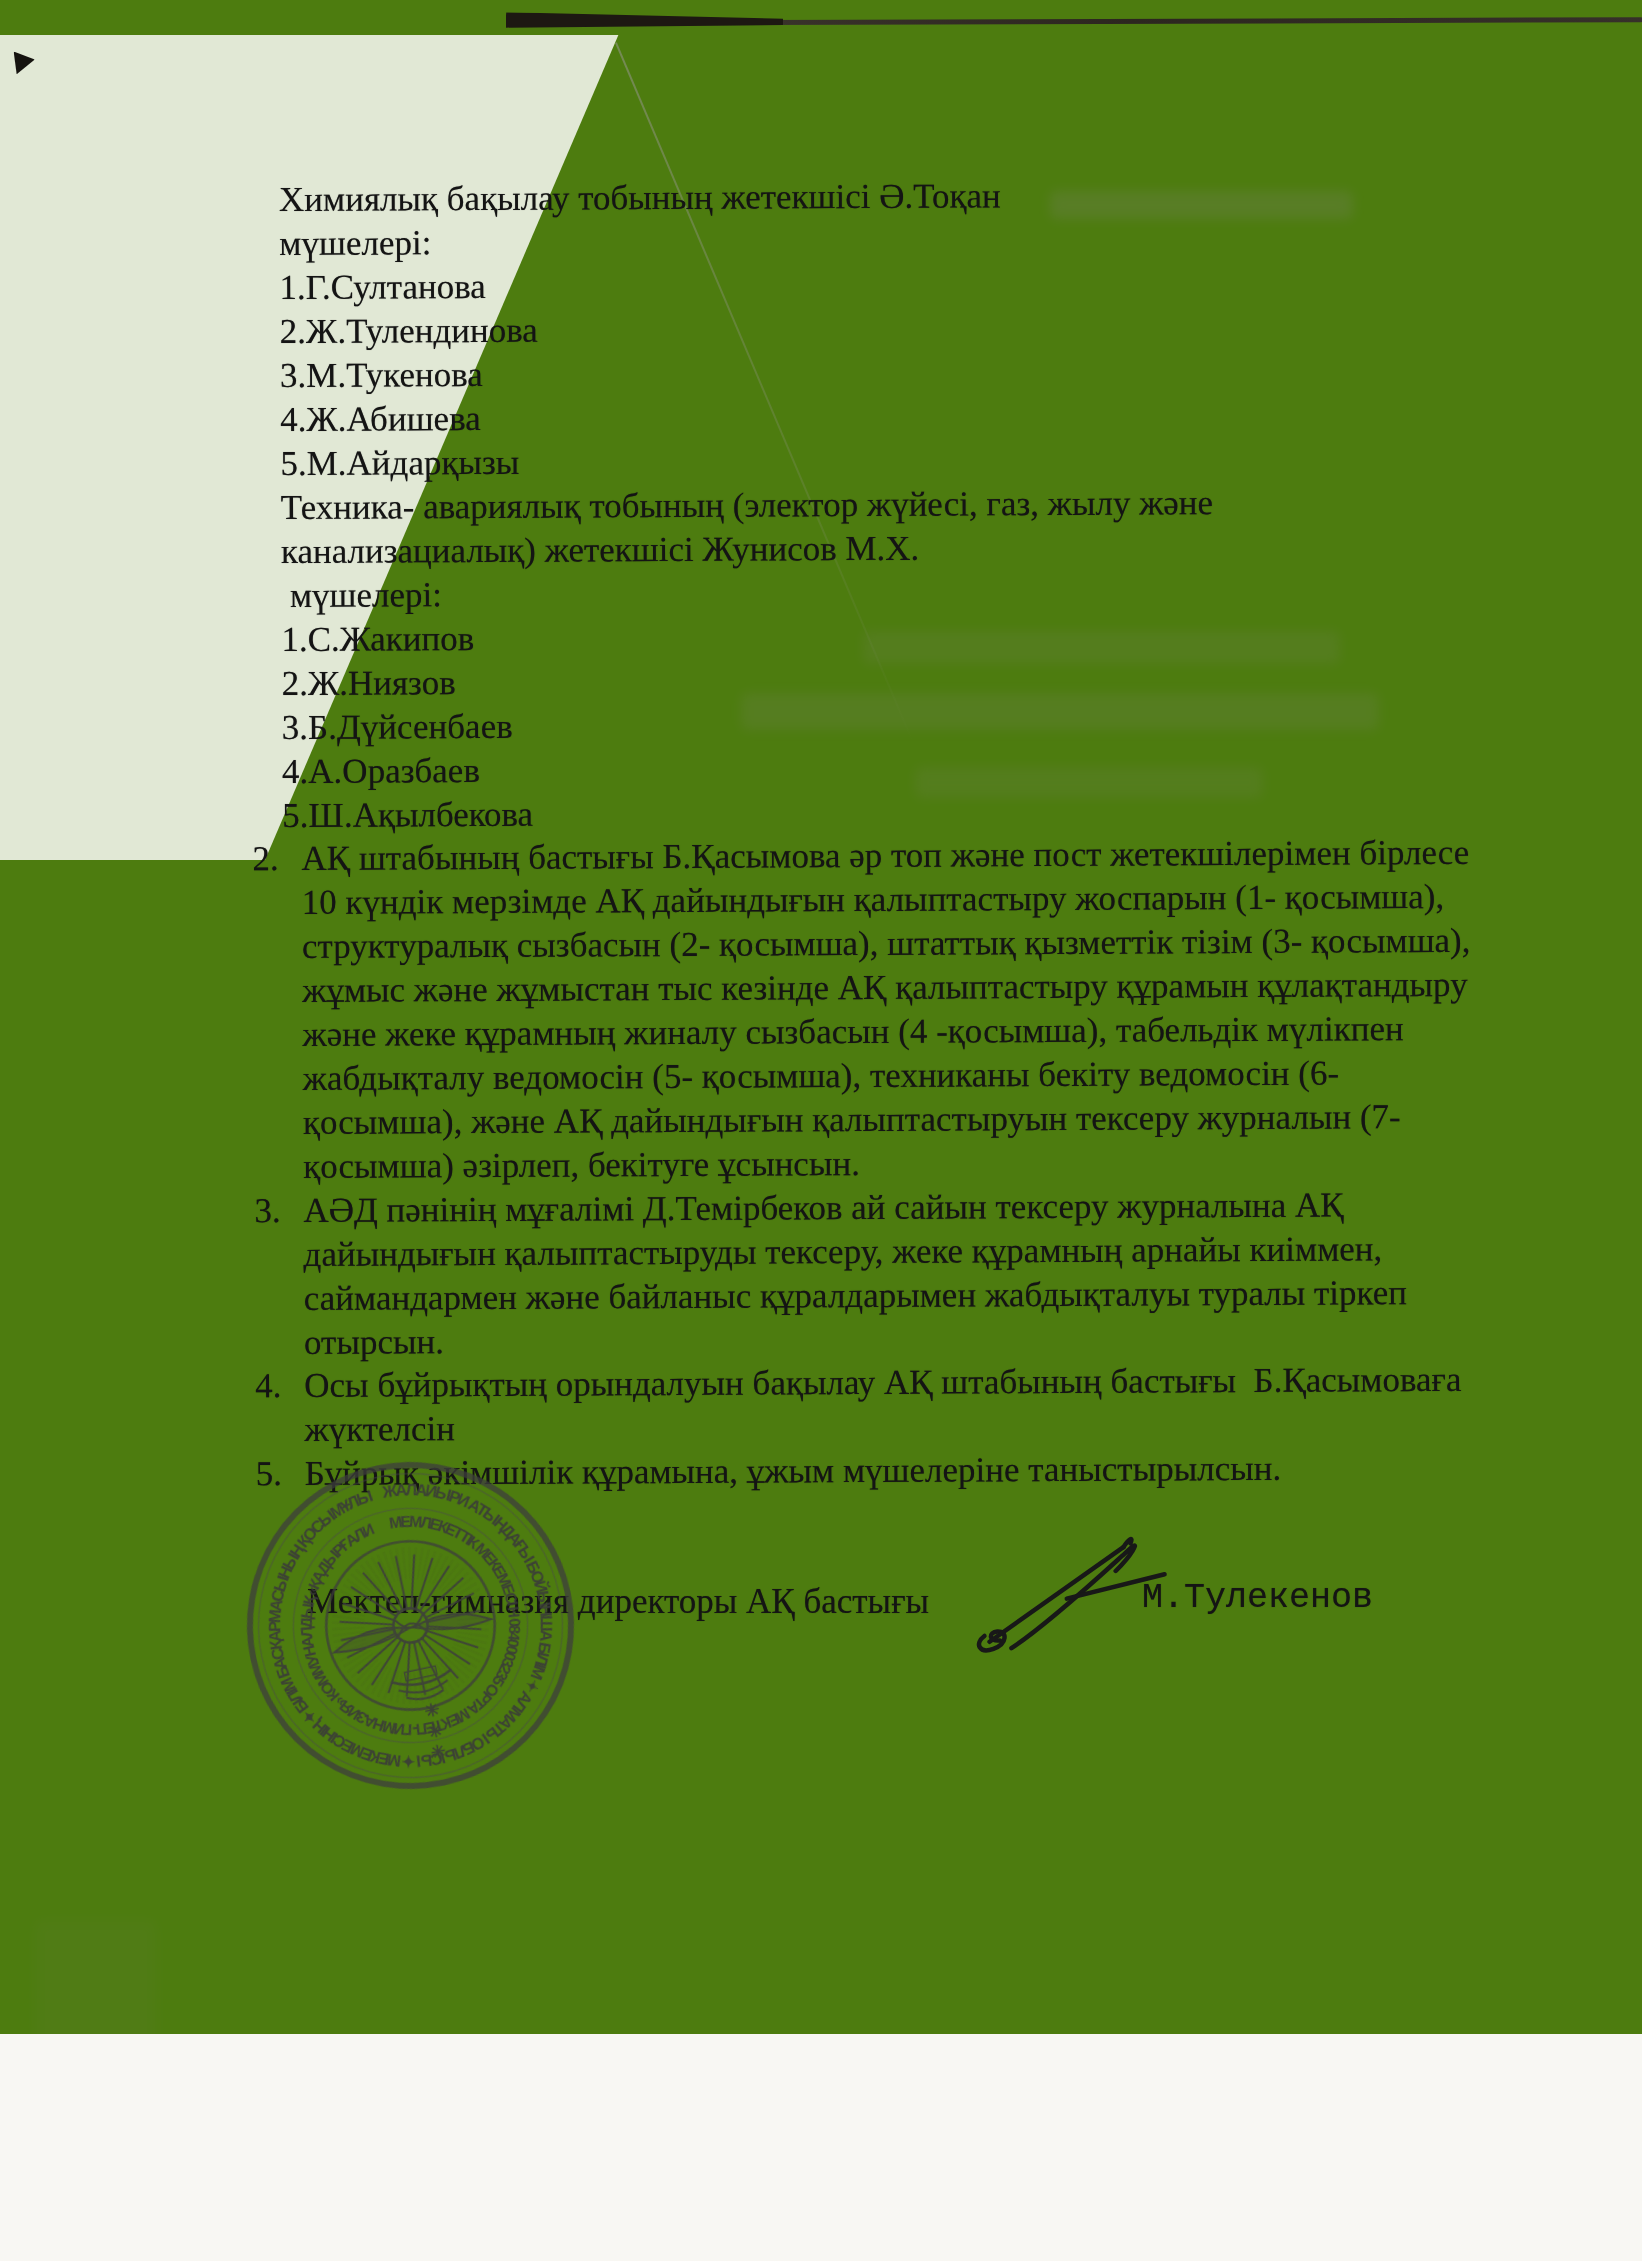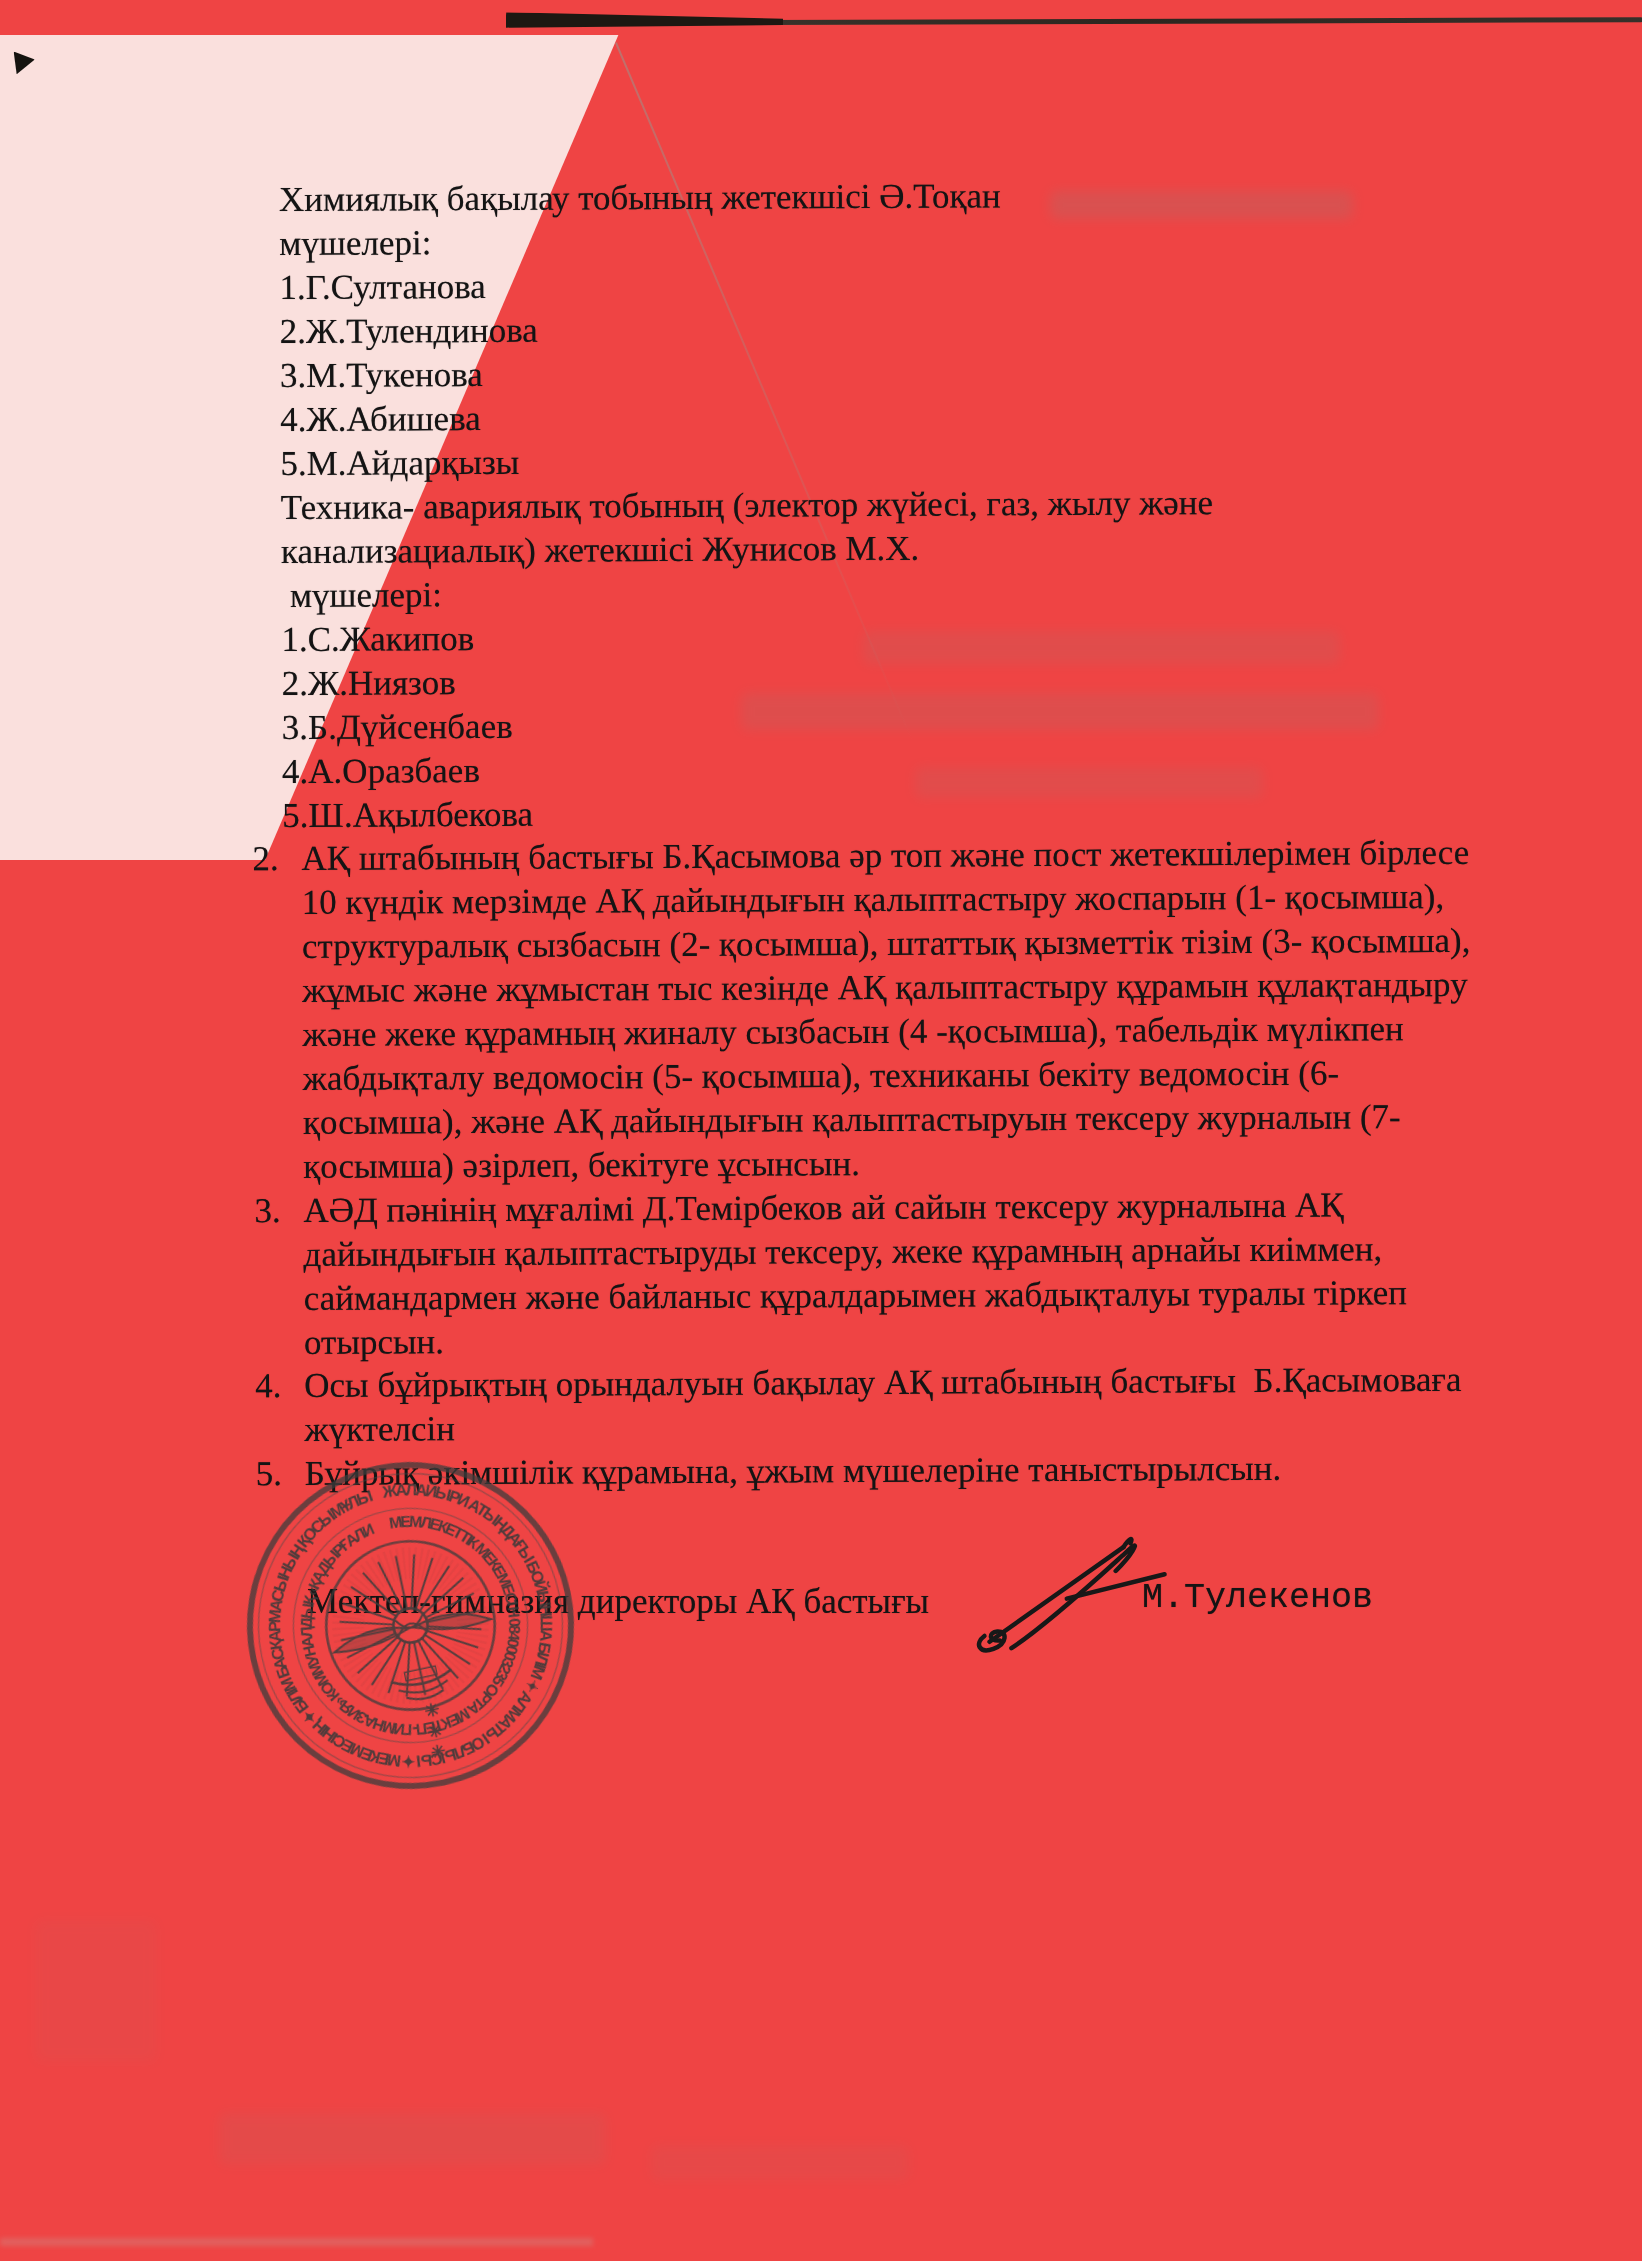--- a/index.html
+++ b/index.html
@@ -2,21 +2,21 @@
 <html style="font-size:10.3px"><head>
 <meta charset="utf-8">
 <style>
   html,body { margin:0; padding:0; }
   body {
     width:1643px; height:2261px;
     background:#f8f7f3;
     font-family:"Liberation Serif", serif;
     overflow:hidden;
   }
-  .page { position:relative; width:1643px; height:2261px; background:#ef4444; overflow:hidden; }
+  .page { position:relative; width:1643px; height:2034px; background:#4d7c0f; overflow:hidden; }
 
   
   .underpage {
     position:absolute; left:0; top:35px; width:631px; height:825px;
     background:#fcfbf8; opacity:.85;
     clip-path:polygon(0 0, 98% 0, 42% 100%, 0 100%);
   }
   .crease {
     position:absolute; left:615px; top:43px; width:1.9px; height:760px;
     transform:rotate(-23deg); transform-origin:top left;

